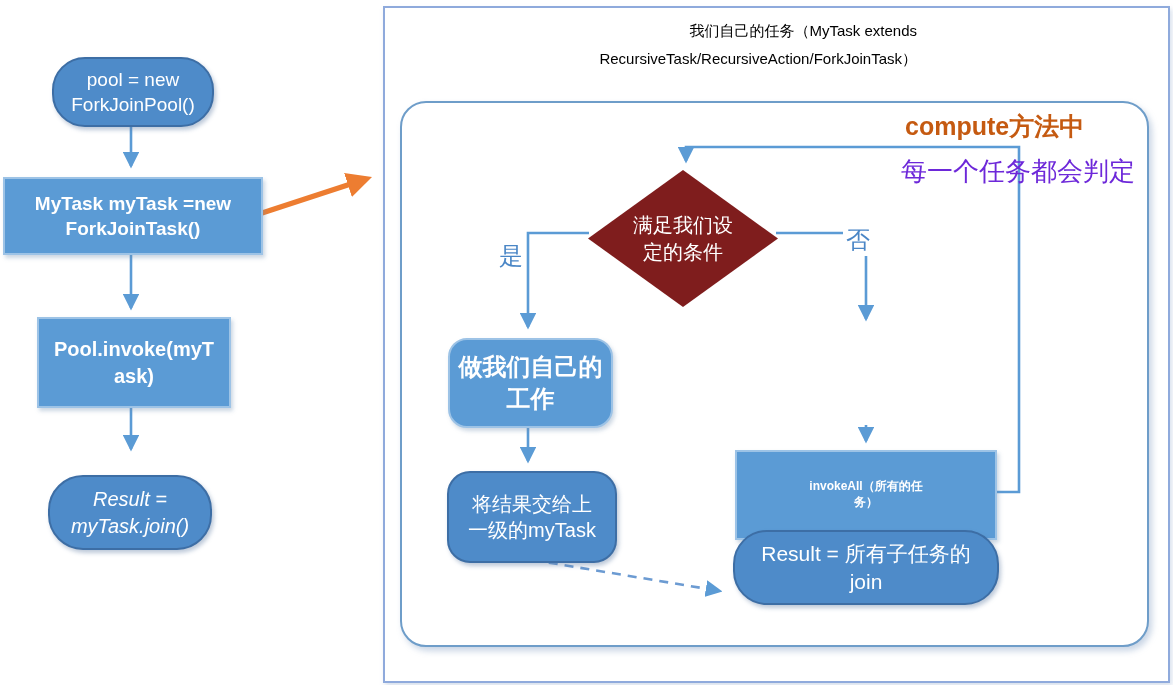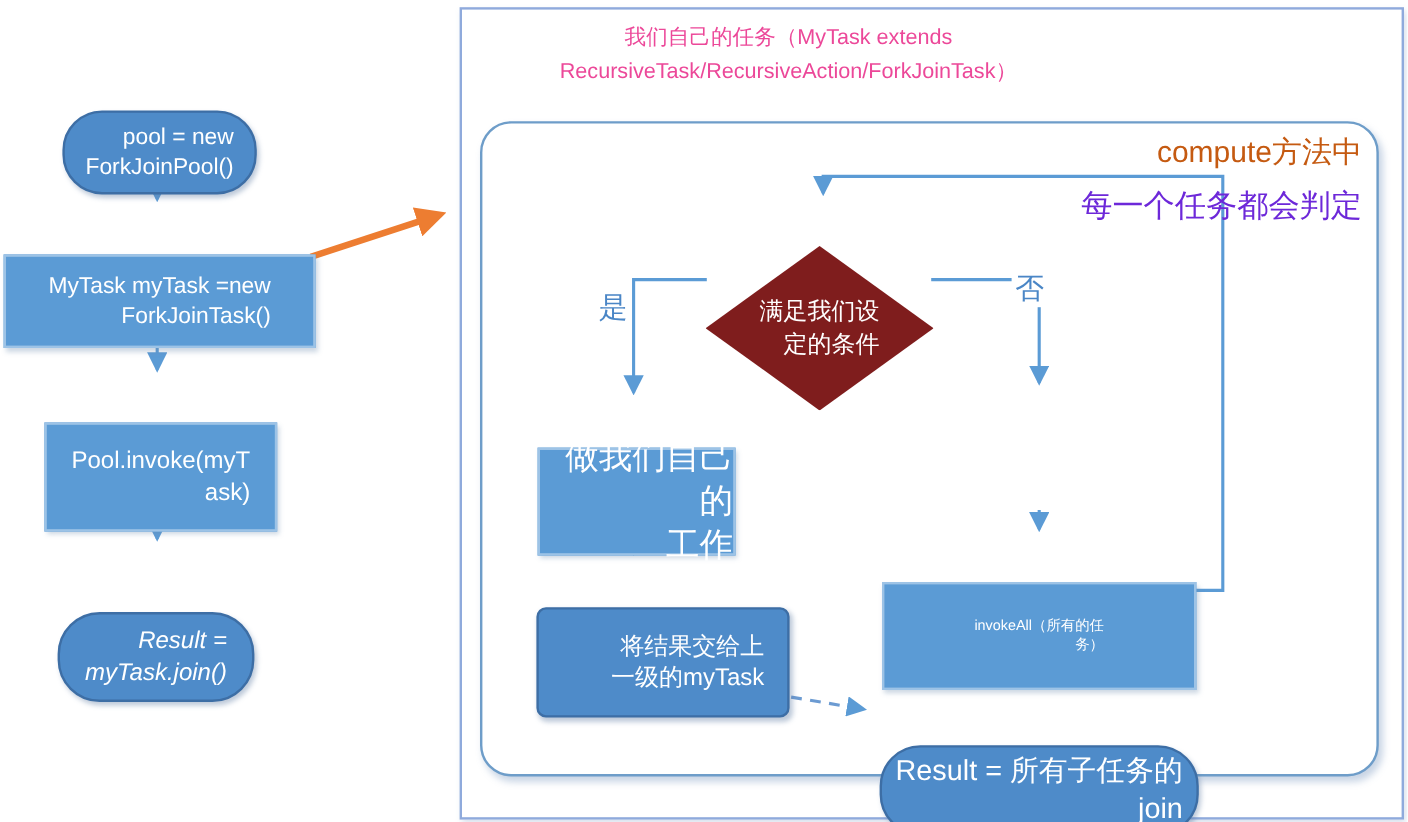--- a/index.html
+++ b/index.html
@@ -15,58 +15,58 @@
     box-shadow:2px 3px 5px rgba(140,165,200,.35);
   }
   .inner-panel{
     position:absolute;left:400px;top:101px;width:745px;height:542px;
     border:2px solid #6E9DC9;border-radius:26px;background:#fff;z-index:0;
     box-shadow:3px 4px 6px rgba(120,150,190,.4);
   }
   
   .node{
     position:absolute;display:flex;align-items:center;justify-content:center;
-    text-align:right;color:#fff;white-space:pre-line;z-index:2;
+    text-align:center;color:#fff;white-space:pre-line;z-index:2;
     line-height:1.32;
-    margin-top:35px;
   }
   .rect{
     background:#5B9BD5;border:2px solid #9DC3E6;
     box-shadow:2px 3px 4px rgba(110,140,175,.35);
+    font-weight:bold;
   }
   .capsule{
     background:#4E8BC9;border:2px solid #3D6EA5;
     box-shadow:2px 3px 4px rgba(90,120,160,.4);
   }
   .diamond{
     background:#7f1d1d;
     clip-path:polygon(50% 0,100% 50%,50% 100%,0 50%);
     box-shadow:none;
   }
   
   .n-pool{left:52px;top:57px;width:158px;height:66px;border-radius:33px;font-size:19px;}
   .n-mytask{left:3px;top:177px;width:256px;height:74px;font-size:19px;}
   .n-invoke{left:37px;top:317px;width:190px;height:87px;font-size:20px;}
   .n-result-left{left:48px;top:475px;width:160px;height:71px;border-radius:35px;font-size:20px;font-style:italic;}
   
   .n-cond{left:588px;top:170px;width:190px;height:137px;font-size:20px;}
-  .n-work{left:448px;top:338px;width:161px;height:86px;font-size:28px;}
-  .n-pass{left:447px;top:471px;width:166px;height:88px;border-radius:8px;font-size:20px;padding-left:41px;}
+  .n-work{left:448px;top:338px;width:161px;height:86px;font-size:24px;border-radius:19px;}
+  .n-pass{left:447px;top:471px;width:166px;height:88px;border-radius:23px;font-size:20px;}
   .n-split{left:735px;top:330px;width:260px;height:93px;font-size:19px;line-height:1.35;}
   .n-invokeall{left:735px;top:450px;width:258px;height:86px;font-size:12px;}
-  .n-result-join{left:733px;top:586px;width:262px;height:71px;border-radius:34px;font-size:24px;}
+  .n-result-join{left:733px;top:530px;width:262px;height:71px;border-radius:34px;font-size:21px;}
   
   .lbl{position:absolute;z-index:3;white-space:pre-line;}
   .panel-title{
-    left:397px;top:17px;width:520px;font-size:18px;line-height:28px;
-    color:#ec4899;text-align:center;
+    left:397px;top:17px;width:520px;font-size:15px;line-height:28px;
+    color:#000000;text-align:right;
   }
   .compute-lbl{
-    left:905px;top:110px;width:230px;font-size:25px;font-weight:normal;
-    color:#C55A11;text-align:right;
+    left:905px;top:110px;width:230px;font-size:25px;font-weight:bold;
+    color:#C55A11;text-align:left;
   }
   .judge-lbl{
     left:895px;top:154px;width:240px;font-size:26px;color:#6d28d9;text-align:right;
   }
   .branch-lbl{
     font-size:24px;color:#4A86C6;background:#fff;padding:0 3px;text-align:center;
   }
   .yes-lbl{left:496px;top:240px;}
   .no-lbl{left:843px;top:224px;}
 </style>

